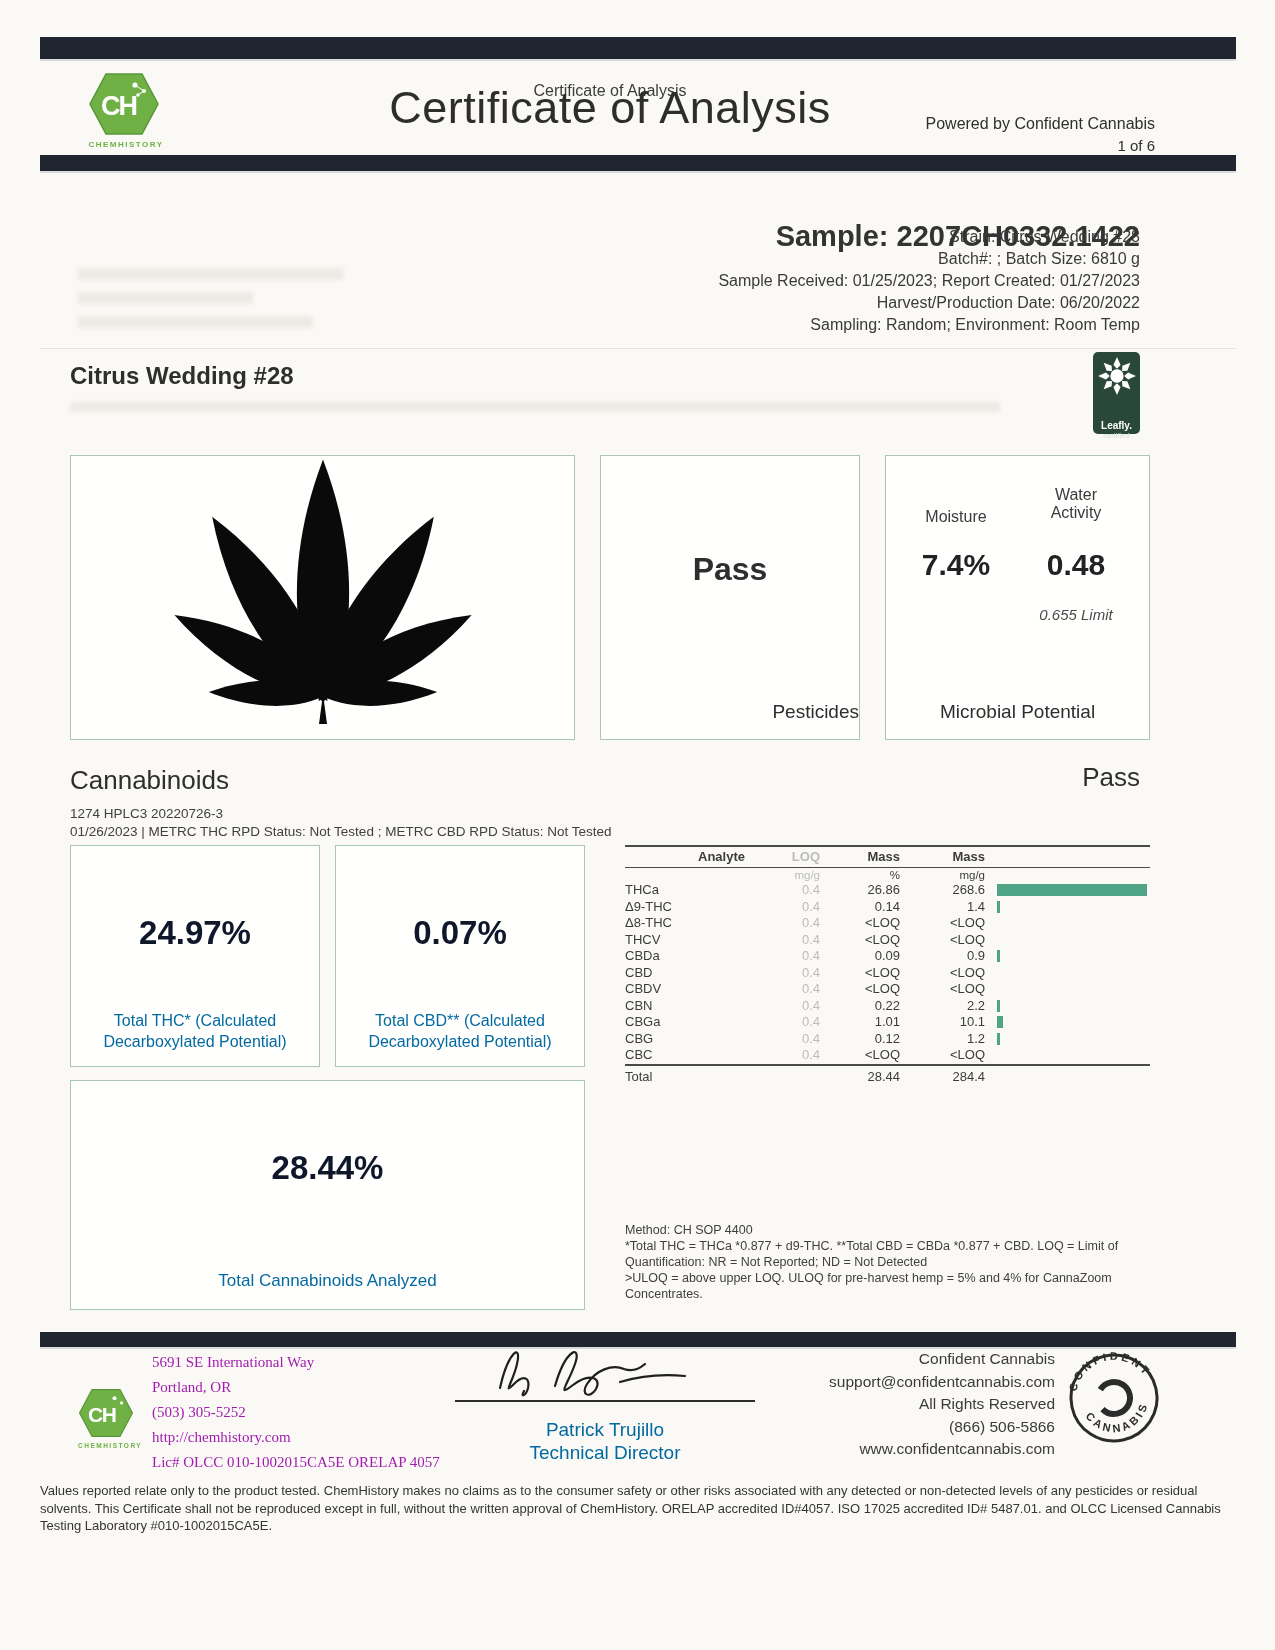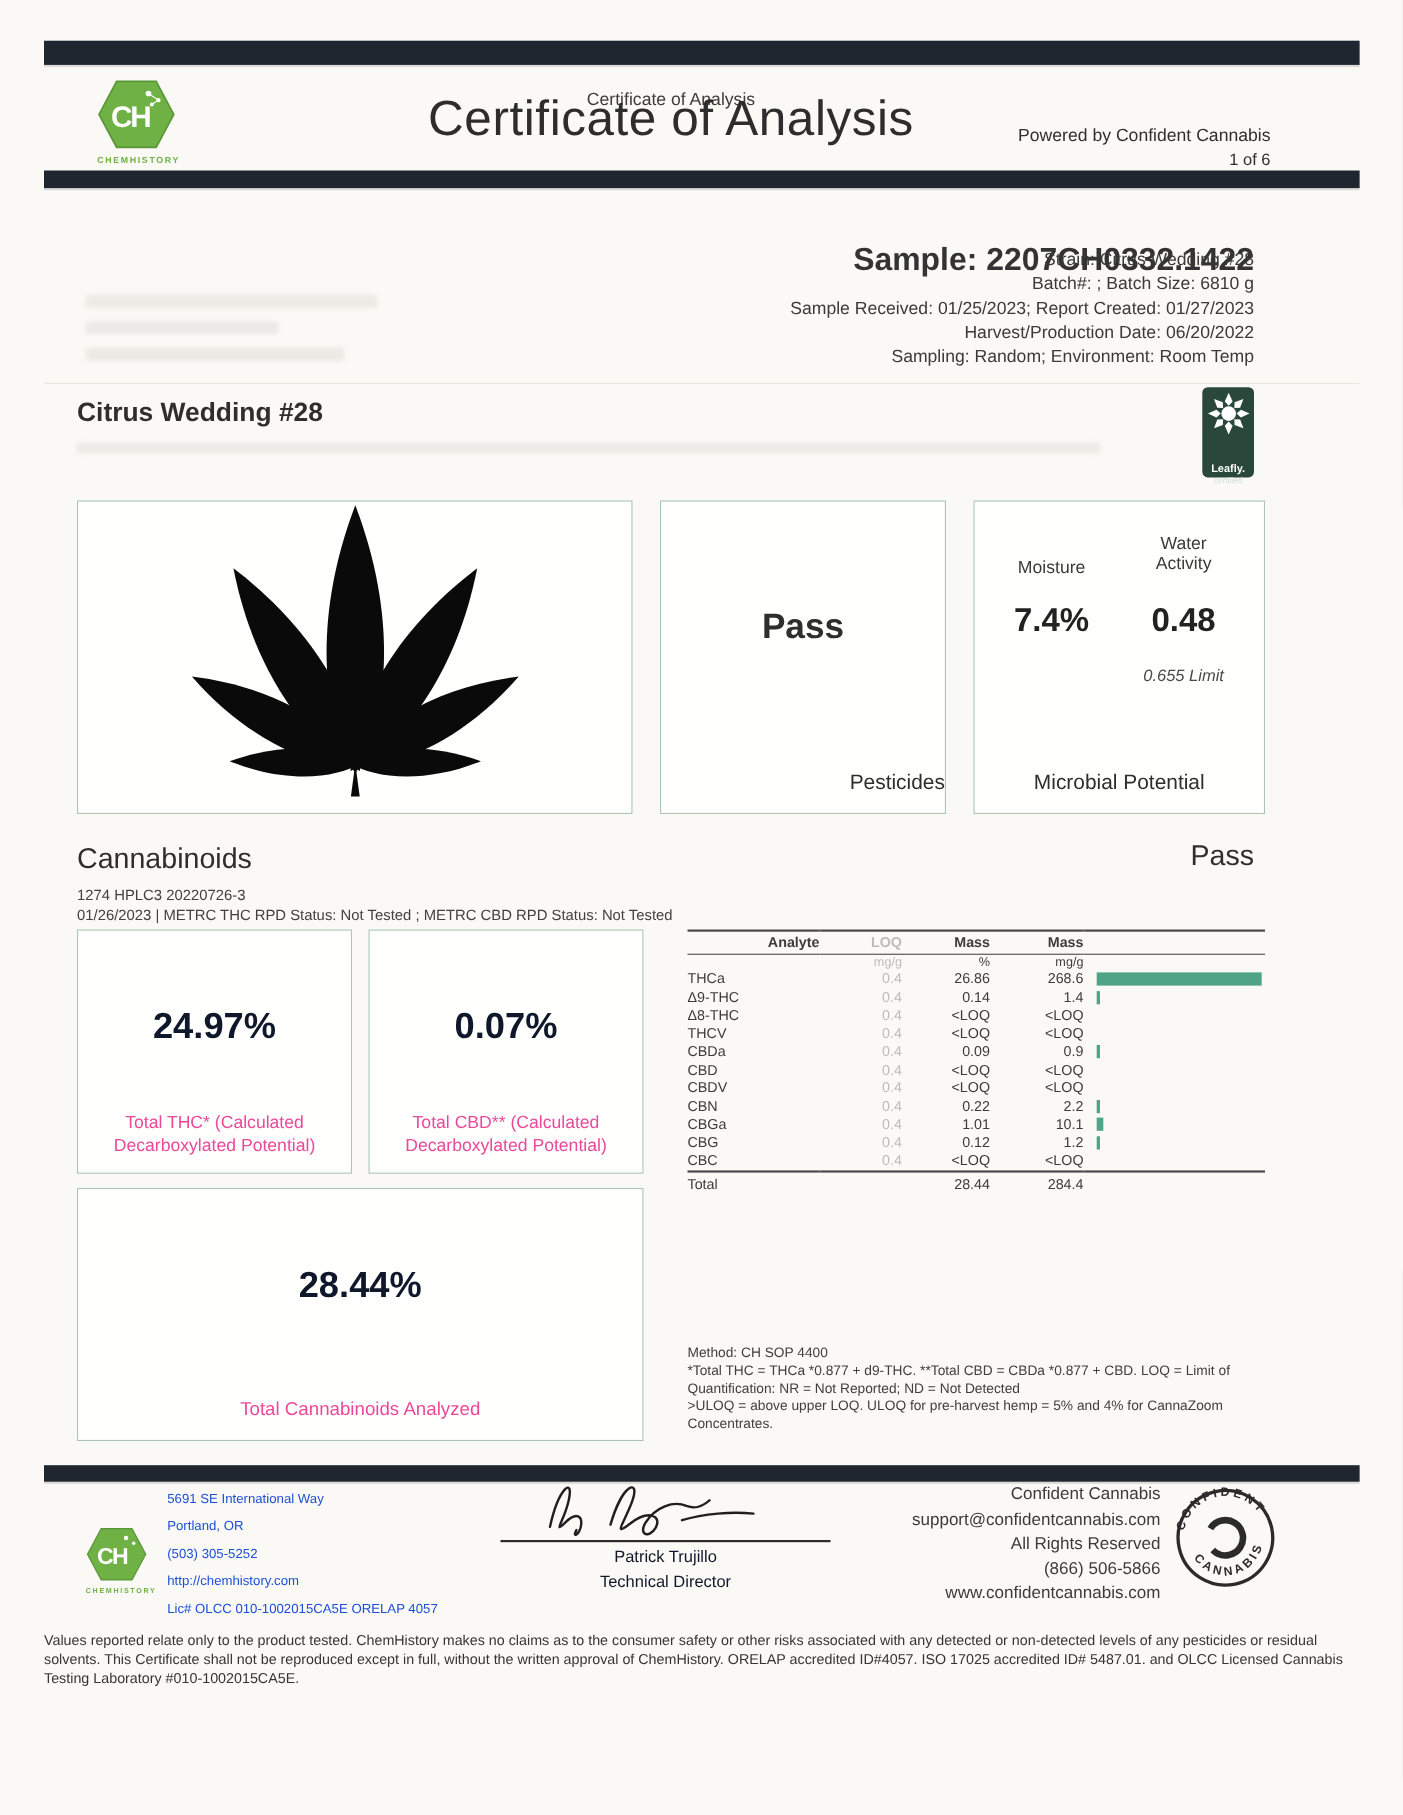--- a/index.html
+++ b/index.html
@@ -31,38 +31,38 @@
 
   .big-pass{font-size:32px;font-weight:bold;color:#2e2e2e;}
   .box-label{font-size:19px;color:#2e2e2e;}
   .mini-label{font-size:16px;color:#3a3a3a;}
   .big-val{font-size:30px;font-weight:bold;color:#222;}
   .limit{font-size:15px;font-style:italic;color:#4a4a4a;}
 
   .sec-h{font-size:26px;color:#2e2e2e;}
   .sec-sub{font-size:13.5px;color:#414141;}
   .pct-val{font-size:33px;font-weight:bold;color:#0f172a;}
-  .pct-label{font-size:16px;color:#ec4899;line-height:21px;}
+  .pct-label{font-size:16px;color:#0369a1;line-height:21px;}
 
   table.an{border-collapse:collapse;table-layout:fixed;width:525px;font-size:13px;color:#3c3c3c;}
   table.an col.c-an{width:120px;} table.an col.c-loq{width:75px;}
   table.an col.c-n1{width:80px;} table.an col.c-n2{width:85px;} table.an col.c-bar{width:165px;}
   table.an th{font-weight:bold;text-align:right;border-top:2px solid #4a4a4a;border-bottom:1px solid #4a4a4a;padding:2px 0 3px 0;}
   table.an th.num,table.an td.num{text-align:right;}
   table.an th.loq,table.an td.loq{text-align:right;color:#bcbcbc;}
   table.an tr.units td{font-size:11.5px;padding:1px 0;}
   table.an tbody td{padding:1px 0;line-height:14.5px;}
   table.an td.barcell{padding-left:12px;}
   table.an .massbar{height:12px;background:#4fa387;}
   table.an tr.total td{border-top:2px solid #4a4a4a;padding:3px 0 2px 0;}
   .method{font-size:12.5px;line-height:16px;color:#3f3f3f;}
 
-  .addr{font-size:12px;line-height:25px;color:#1d4ed8;}
+  .addr{font-size:15px;line-height:25px;color:#a21caf;font-family:Liberation Serif, serif;}
   .sig-line{position:absolute;border-top:2px solid #2c2c2c;width:300px;}
-  .sig-name{font-size:15px;color:#0f172a;}
+  .sig-name{font-size:19px;color:#0369a1;margin-top:12px;}
   .cc-lines{font-size:15.5px;line-height:22.5px;color:#3b3b3b;}
   .disclaimer{font-size:13px;line-height:17.5px;color:#353535;}
   .divider{position:absolute;height:1px;background:#e6e4dd;}
 </style>
 </head>
 <body>
 
 <div id="page">
 
   <div class="bar-dark" style="top:37px;height:22px;"></div>

